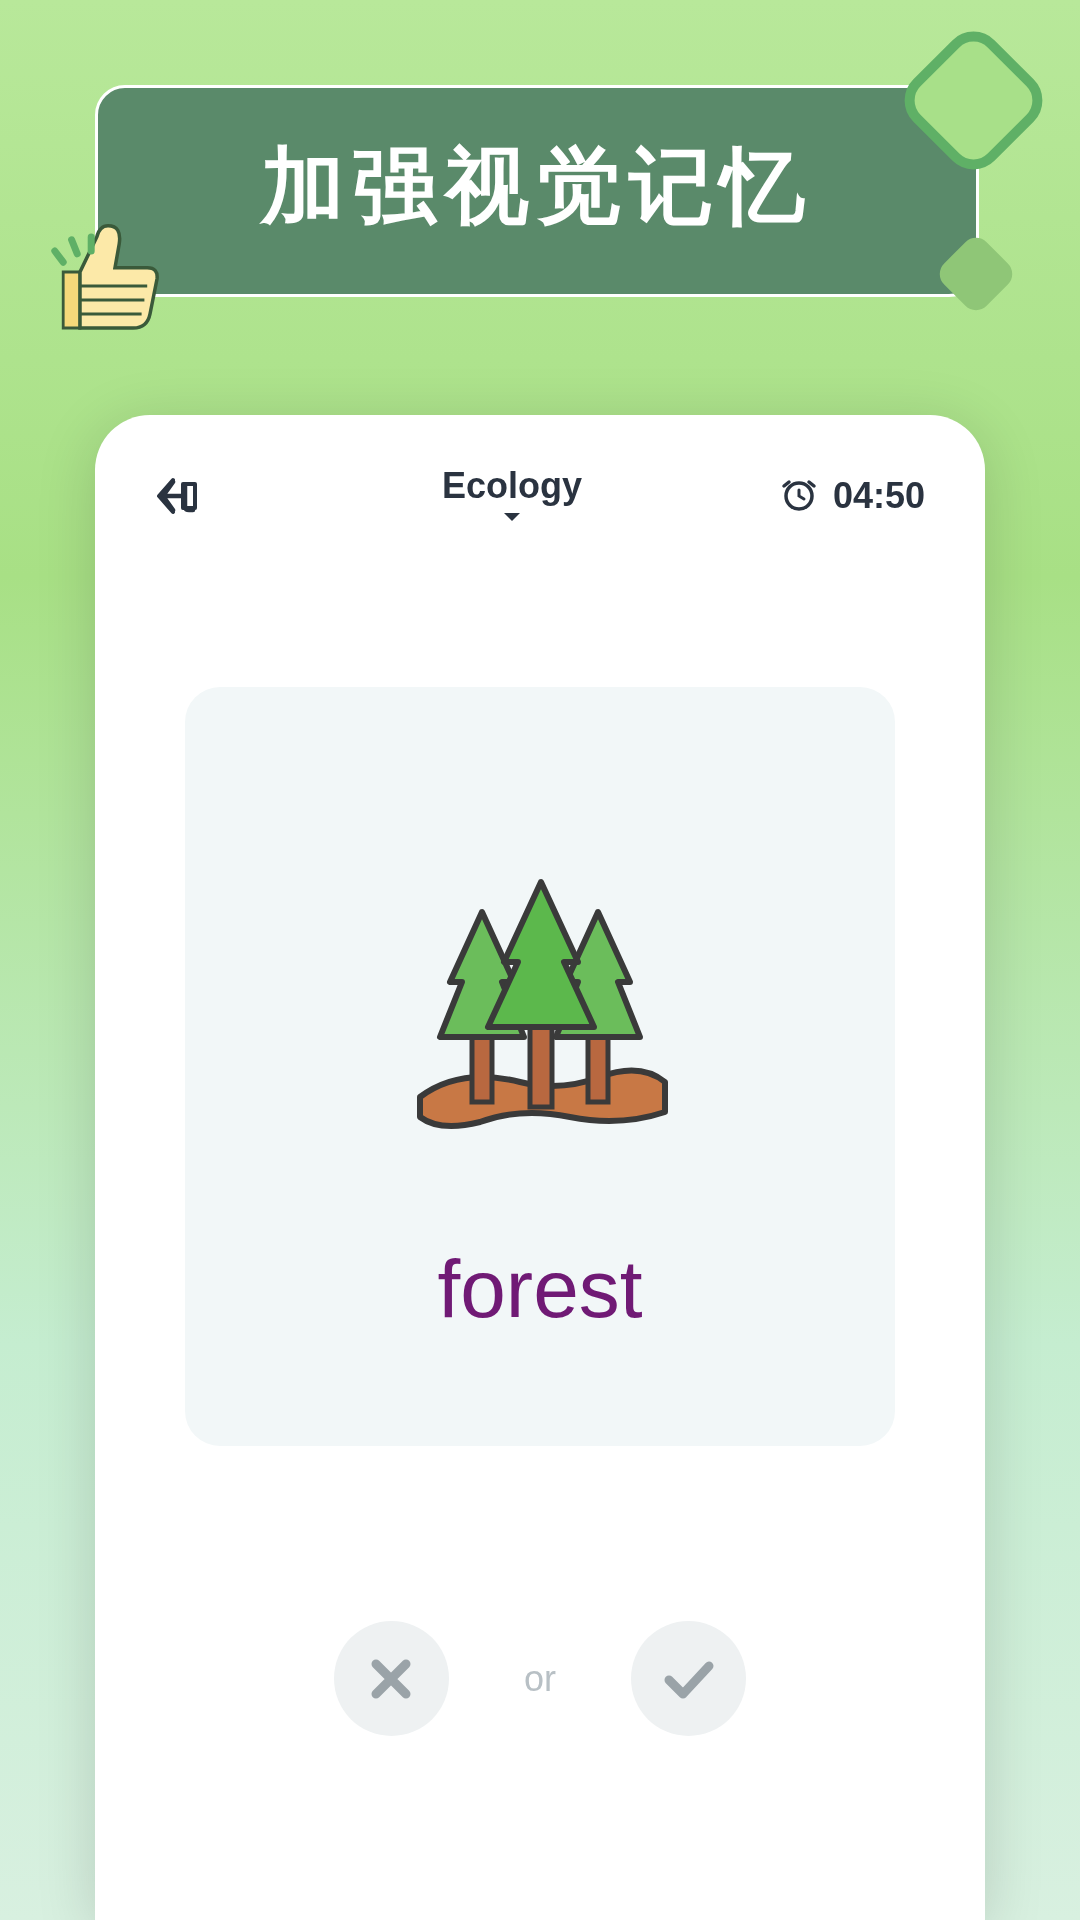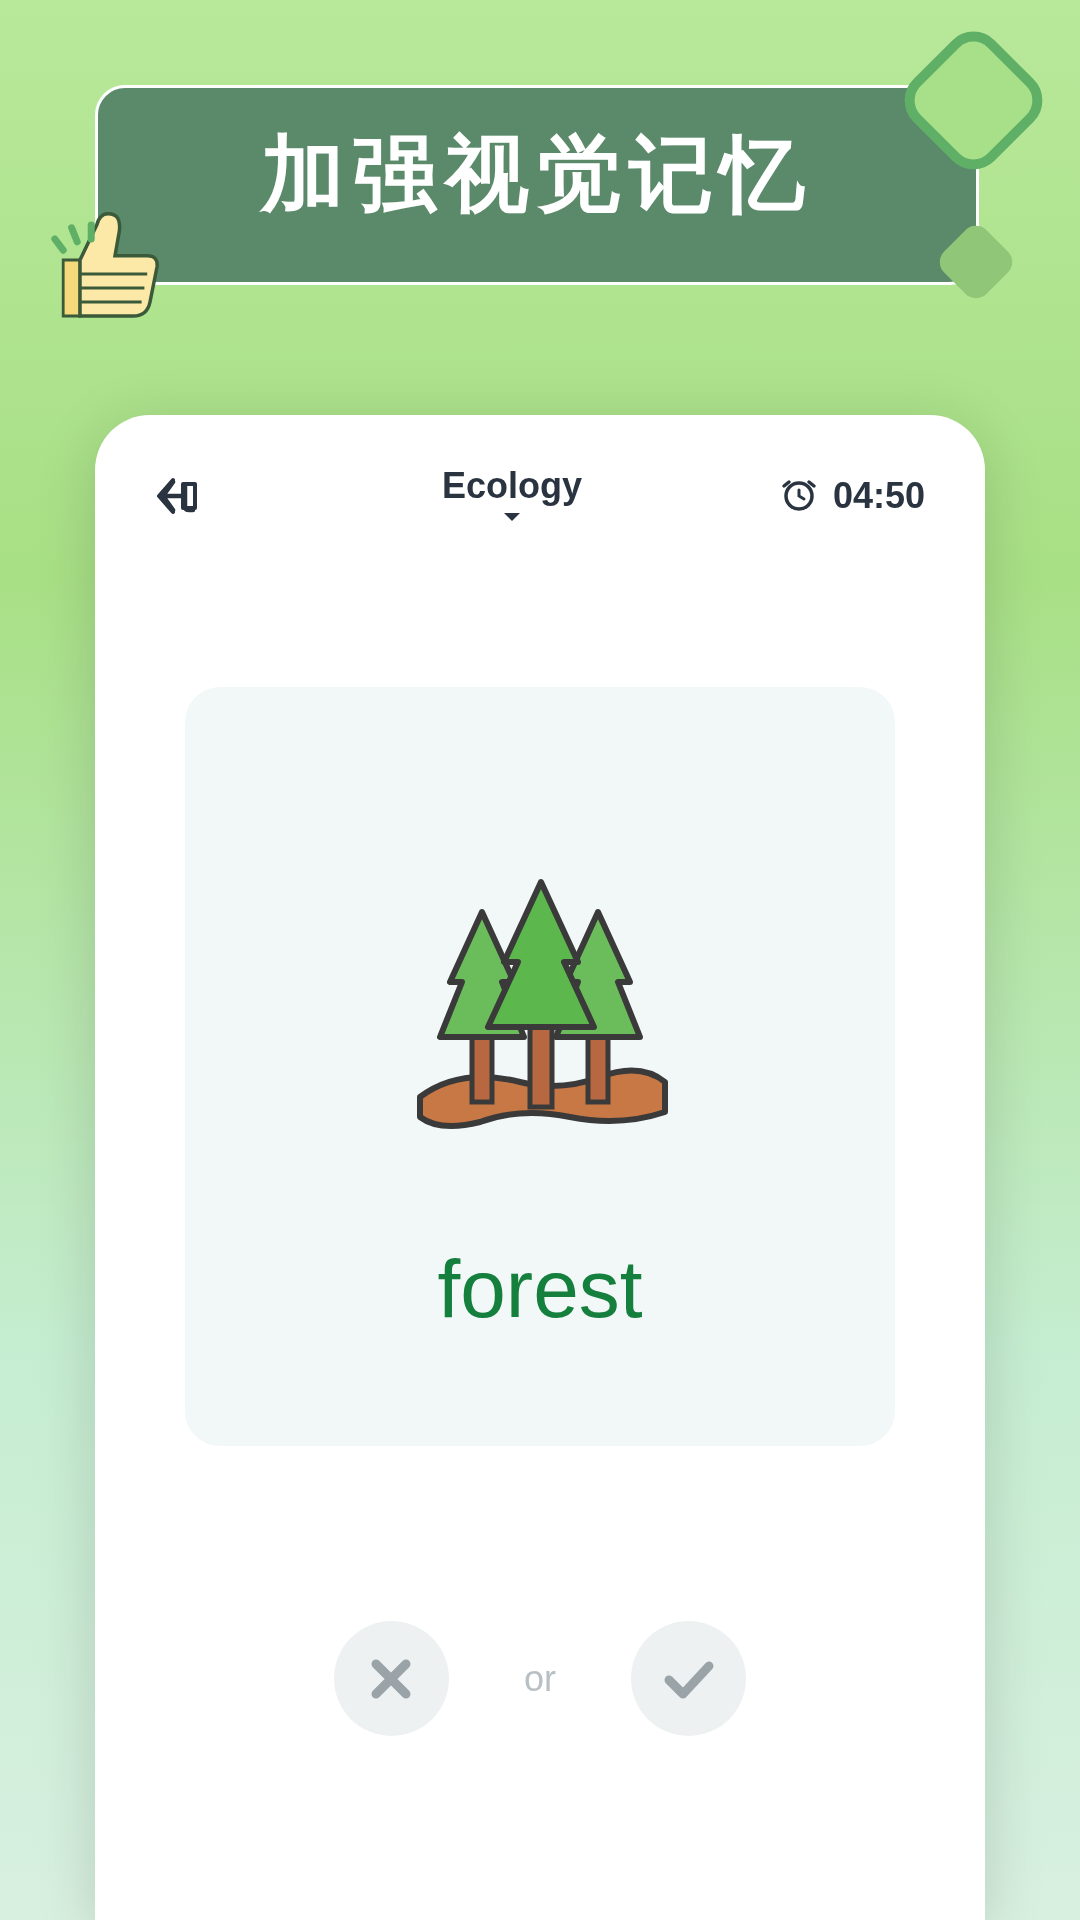--- a/index.html
+++ b/index.html
@@ -16,21 +16,21 @@
       position: relative;
       overflow: hidden;
     }
     
     .banner {
       position: relative;
       margin: 85px 101px 0 95px;
       background: #5a8a6a;
       border-radius: 30px;
       border: 3px solid #ffffff;
-      padding: 30px 50px 40px;
+      padding: 42px 50px 40px;
       text-align: center;
     }
     
     .banner-title {
       color: #ffffff;
       font-size: 84px;
       font-weight: 900;
       letter-spacing: 8px;
       margin-bottom: 10px;
     }
@@ -146,21 +146,21 @@
       height: 280px;
       display: flex;
       align-items: center;
       justify-content: center;
     }
     
     .card-word {
       margin-top: 95px;
       font-size: 82px;
       font-weight: 500;
-      color: #15803d;
+      color: #701a75;
     }
     
     .actions-row {
       margin-top: 175px;
       display: flex;
       align-items: center;
       justify-content: center;
       gap: 75px;
     }
     

